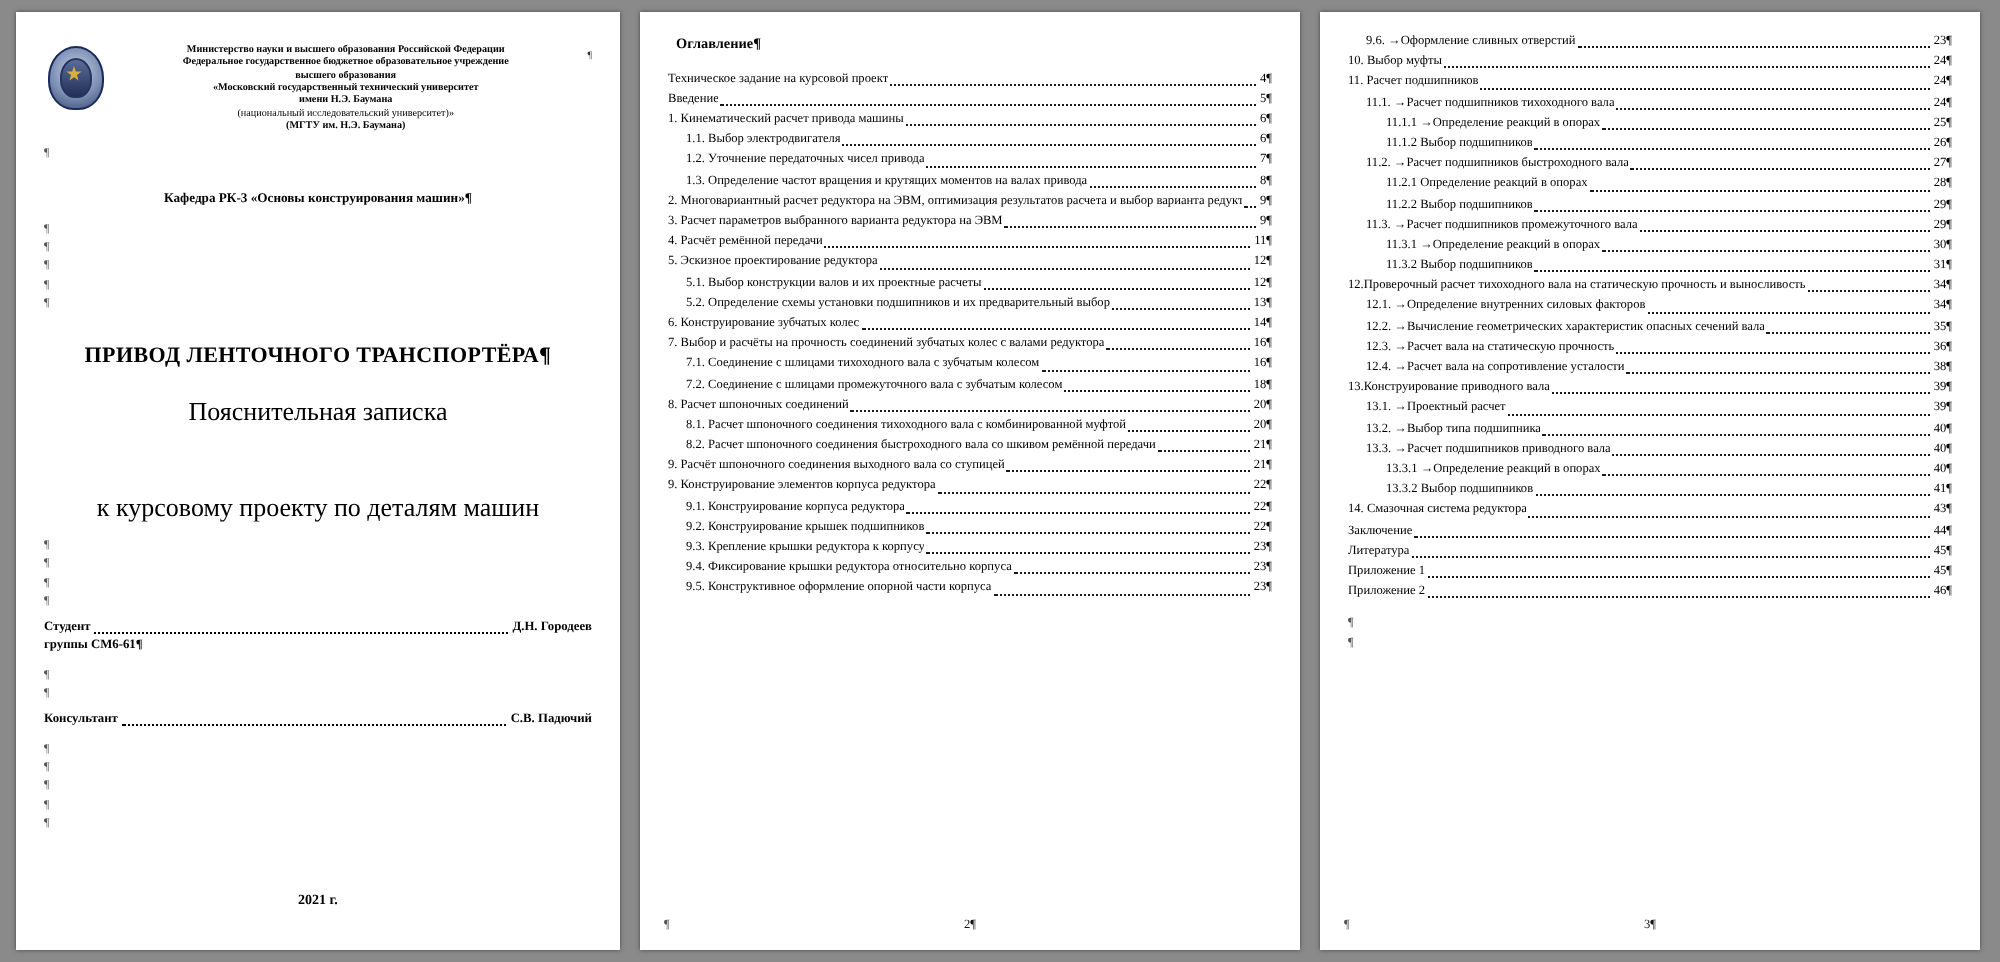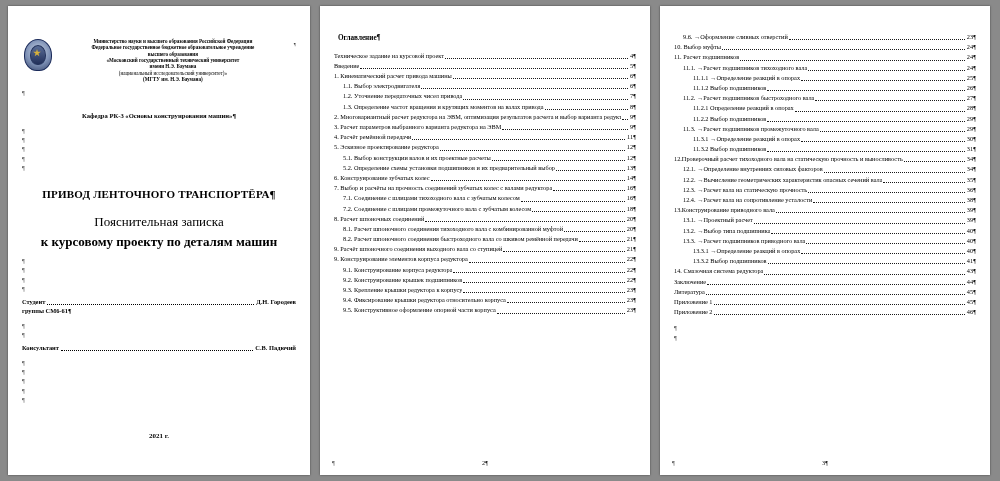--- a/index.html
+++ b/index.html
@@ -2,44 +2,44 @@
 <html><head>
 <meta charset="utf-8">
 <style>
   html,body{margin:0;padding:0;background:#8a8a8a;}
   body{width:1000px;height:481px;overflow:hidden;font-family:"Liberation Serif",serif;}
   .workspace{display:flex;gap:10px;padding:6px 8px;box-sizing:border-box;height:481px;}
   .page{background:#ffffff;box-shadow:0 0 2px rgba(0,0,0,.5);position:relative;box-sizing:border-box;}
   .page.p1{width:302px;}
   .page.p2{width:330px;}
   .page.p3{width:330px;}
-  .page-inner{padding:26px 14px;font-size:6.4px;line-height:1.35;color:#000;height:100%;box-sizing:border-box;position:relative;}
+  .page-inner{padding:10px 14px;font-size:6.4px;line-height:1.35;color:#000;height:100%;box-sizing:border-box;position:relative;}
 
   
   .hdr-block{display:flex;align-items:flex-start;gap:4px;margin-top:6px;}
   .emblem{width:30px;height:32px;flex:0 0 30px;position:relative;}
   .emblem .ring{position:absolute;left:2px;top:1px;width:26px;height:30px;border:1px solid #1a2a5a;border-radius:50% 50% 45% 45%;background:radial-gradient(circle at 50% 40%,#c9d4e6 0%,#7d90b5 55%,#39486e 100%);}
   .emblem .ring:after{content:"";position:absolute;left:5px;top:5px;right:5px;bottom:5px;border:1px solid #26355e;border-radius:50% 50% 45% 45%;background:linear-gradient(180deg,#5a6d96,#22305a);}
   .emblem .star{position:absolute;left:11px;top:11px;width:8px;height:8px;background:#d8b13a;clip-path:polygon(50% 0%,61% 35%,98% 35%,68% 57%,79% 91%,50% 70%,21% 91%,32% 57%,2% 35%,39% 35%);}
   .hdr-text{flex:1;text-align:center;font-size:5.1px;line-height:1.25;}
   .hdr-text .l{display:block;}
   .hdr-text .b{font-weight:bold;}
   .hdr-side{font-size:5px;color:#333;padding-top:4px;}
   .kafedra{text-align:center;font-weight:bold;font-size:6.6px;margin-top:14px;}
   .pilcrow-col{margin-top:6px;}
   .pilcrow-col span{display:block;color:#555;font-size:6px;line-height:1.55;}
   .title-main{text-align:center;font-weight:bold;font-size:11px;letter-spacing:.2px;margin:14px 0 2px;}
   .sub-center{text-align:center;font-size:13px;line-height:1.5;margin-top:10px;}
-  .sub-center .bold{font-weight:bold;}
+  .sub-center .bold{font-weight:normal;margin-top:28px;}
   .sig-row{display:flex;justify-content:space-between;align-items:flex-end;font-size:6.4px;margin-top:4px;}
   .sig-row .dots{flex:1;border-bottom:1px dotted #000;margin:0 2px 2px;height:1px;}
   .sig-left{white-space:nowrap;font-weight:bold;}
   .sig-right{white-space:nowrap;font-weight:bold;}
   .group-line{font-size:6.4px;font-weight:bold;}
-  .year{text-align:center;font-weight:bold;font-size:7px;position:absolute;bottom:34px;left:0;right:0;margin-top:36px;}
+  .year{text-align:center;font-weight:bold;font-size:7px;position:absolute;bottom:20px;left:0;right:0;margin-top:36px;}
 
   
   .toc-title{font-weight:bold;font-size:7.2px;margin:2px 0 7px 4px;}
   .toc{list-style:none;margin:0;padding:0;}
   .toc li{display:flex;align-items:flex-end;font-size:6.3px;line-height:1.62;white-space:nowrap;}
   .toc li .lbl{overflow:hidden;text-overflow:clip;}
   .toc li .lead{flex:1;border-bottom:1px dotted #1a1a1a;margin:0 1px 2px;height:1px;min-width:6px;}
   .toc li .pg{padding-left:1px;}
   .ind1{padding-left:9px;}
   .ind2{padding-left:19px;}

